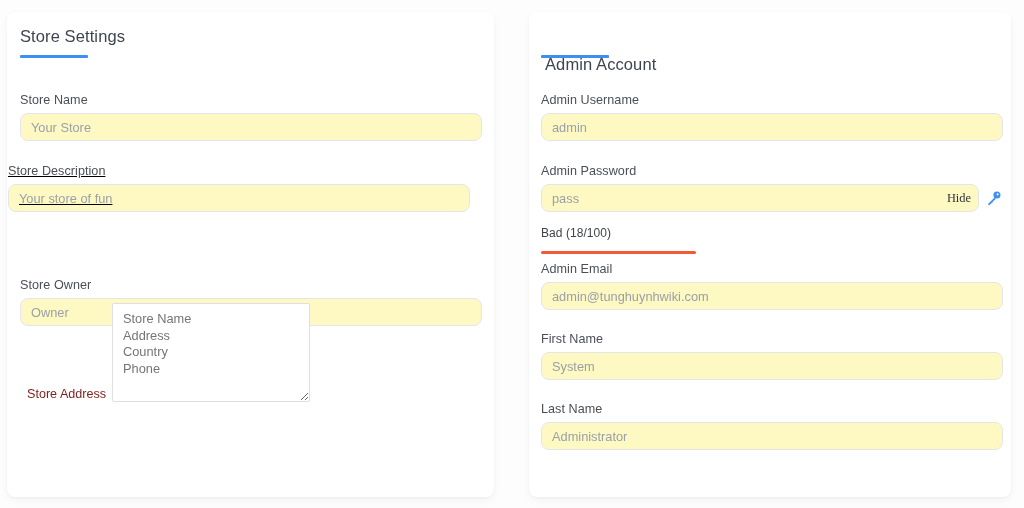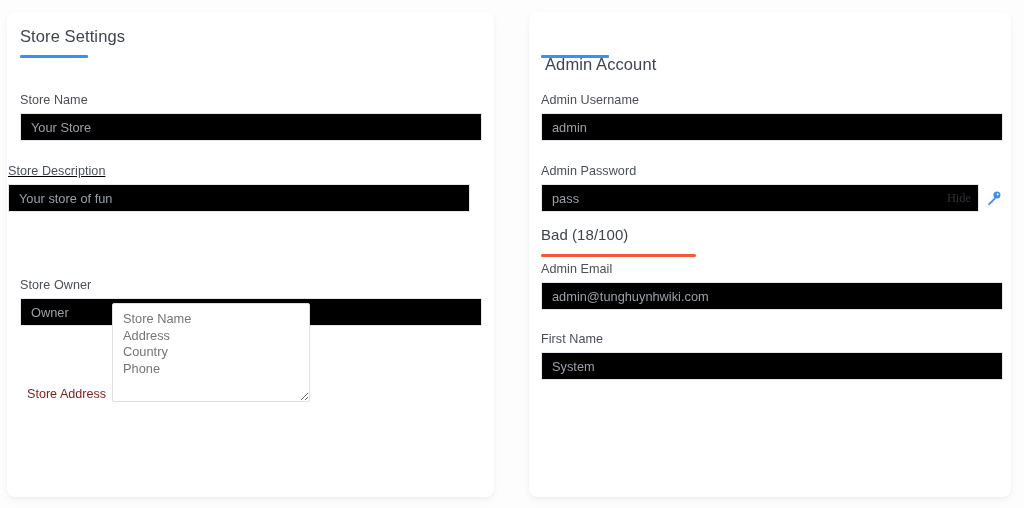--- a/index.html
+++ b/index.html
@@ -71,23 +71,23 @@
   }
 
   .text-input {
     display: block;
     width: 100%;
     height: 28px;
     padding: 0 10px;
     font-family: "Liberation Sans", sans-serif;
     font-size: 12.8px;
     color: #7c828c;
-    background: #000000;
+    background: #fef9c3;
     border: 1px solid #e3e5e8;
-    border-radius: 0;
+    border-radius: 8px;
     outline: none;
   }
   .text-input::placeholder { color: #9aa0a8; opacity: 1; }
 
   
   .f-store-name  { left: 13px; top: 81px;  width: 462px; }
   .f-store-desc  { left: 1px; top: 152px; width: 462px; text-decoration: underline; }
   .f-store-owner { left: 13px; top: 222px; width: 462px; margin-top: 44px; }
 
   
@@ -172,21 +172,21 @@
 
   
   .strength {
     position: absolute;
     left: 12px;
     top: 214px;
     width: 462px;
   }
   .strength-text {
     display: block;
-    font-size: 15px;
+    font-size: 12px;
     color: #3f444b;
     letter-spacing: 0.05px;
     white-space: nowrap;
   }
   .strength-bar {
     margin-top: 11px;
     height: 3px;
     width: 155px;
     border-radius: 1.5px;
     background: #f15a35;
@@ -265,17 +265,21 @@
       <div class="field f-first-name">
         <label class="field-label">First Name</label>
         <input class="text-input" type="text" placeholder="System" style="">
       </div>
 
       <div class="field f-admin-email">
         <label class="field-label">Admin Email</label>
         <input class="text-input" type="text" placeholder="admin@tunghuynhwiki.com" style="">
       </div>
 
+      <div class="field f-last-name">
+        <label class="field-label">Last Name</label>
+        <input class="text-input" type="text" placeholder="Administrator" style="">
+      </div>
 
     </div>
   </section>
 
 </div>
 
 </body></html>

